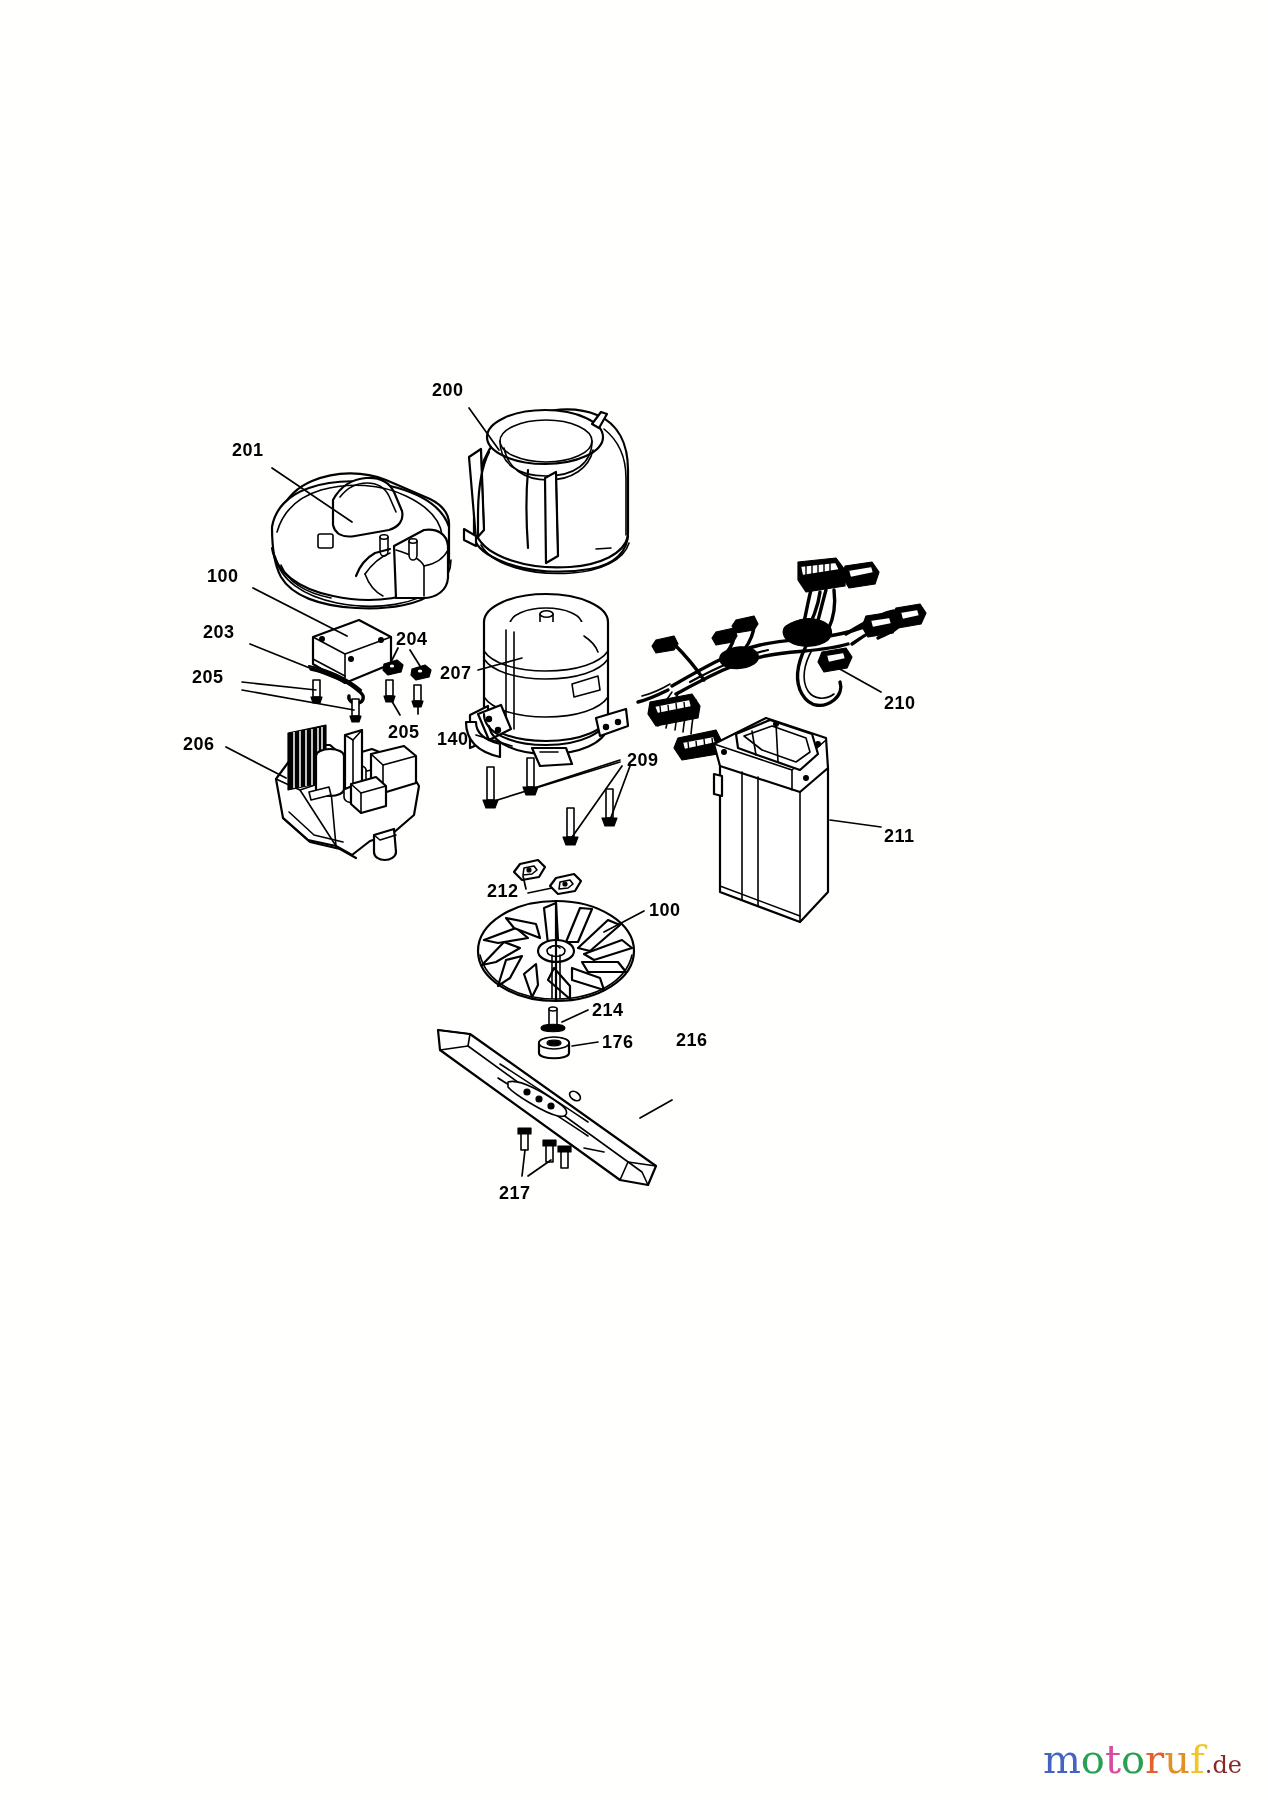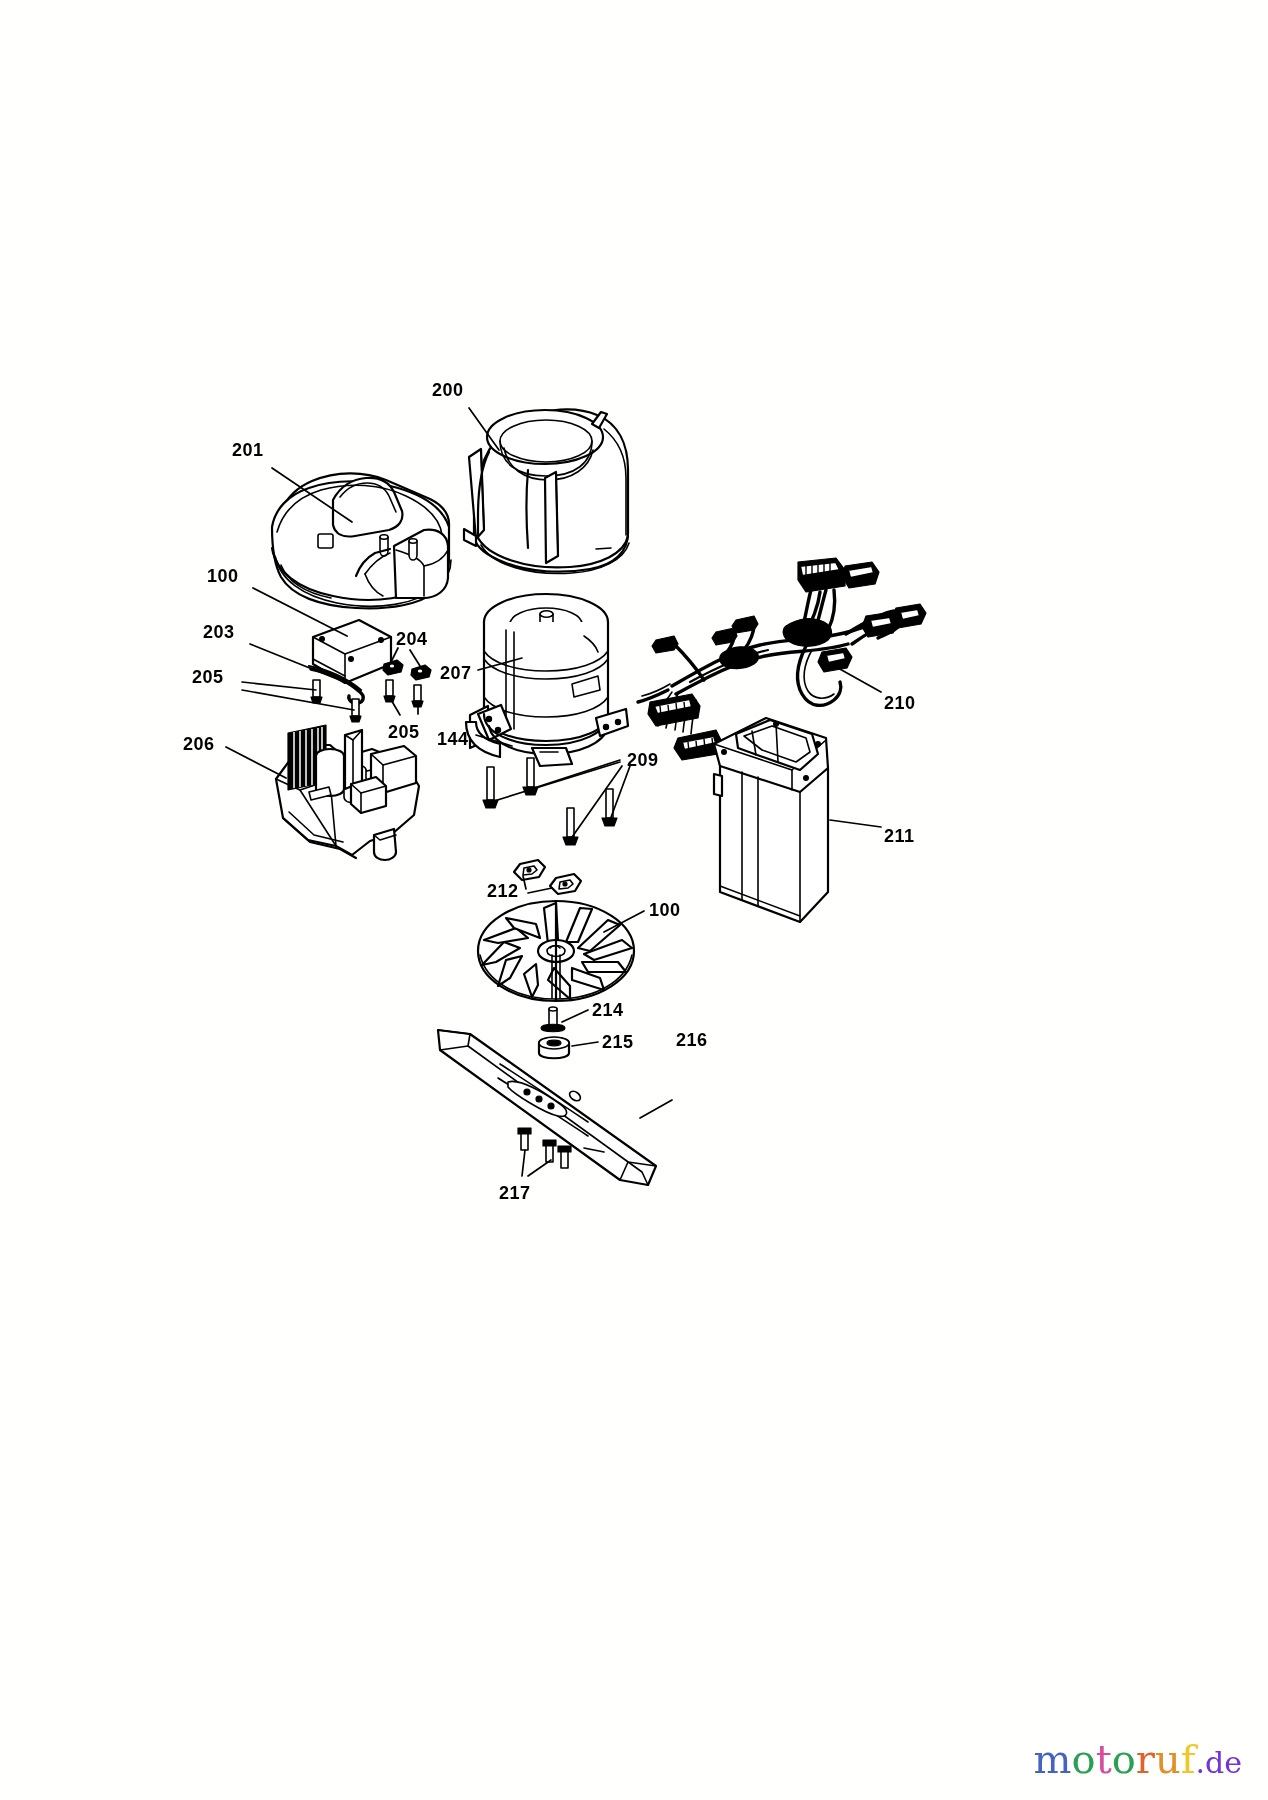--- a/index.html
+++ b/index.html
@@ -24,21 +24,21 @@
   .wm{
     position:absolute;
     right:26px;bottom:18px;
     font-family:"DejaVu Serif", serif;
     font-size:40px;
     letter-spacing:0px;
     white-space:nowrap;
     opacity:.95;
   }
   .wm span{display:inline-block;}
-  .wm .suffix{font-size:30px;color:#6d28d9;vertical-align:baseline;}
+  .wm .suffix{font-size:24px;color:#7f1d1d;vertical-align:baseline;}
 </style>
 </head>
 <body>
 
 <div id="sheet">
 
   <svg class="diagram" viewBox="0 0 1268 1800" xmlns="http://www.w3.org/2000/svg">
     <defs>
       <style>
         .ln{fill:none;stroke:#000;stroke-width:2.2;stroke-linecap:round;stroke-linejoin:round;}
@@ -509,28 +509,28 @@
 
   <div class="callout" style="left:432px;top:381px;">200</div>
   <div class="callout" style="left:232px;top:441px;text-align:center;">201</div>
   <div class="callout" style="left:207px;top:567px;">100</div>
   <div class="callout" style="left:203px;top:623px;">203</div>
   <div class="callout" style="left:192px;top:668px;">205</div>
   <div class="callout" style="left:396px;top:630px;">204</div>
   <div class="callout" style="left:440px;top:664px;">207</div>
   <div class="callout" style="left:388px;top:723px;">205</div>
   <div class="callout" style="left:183px;top:735px;">206</div>
-  <div class="callout" style="left:437px;top:730px;">144</div>
+  <div class="callout" style="left:437px;top:730px;">140</div>
   <div class="callout" style="left:627px;top:751px;">209</div>
   <div class="callout" style="left:884px;top:694px;">210</div>
   <div class="callout" style="left:884px;top:827px;">211</div>
   <div class="callout" style="left:487px;top:882px;">212</div>
   <div class="callout" style="left:649px;top:901px;">100</div>
   <div class="callout" style="left:592px;top:1001px;">214</div>
-  <div class="callout" style="left:602px;top:1033px;">215</div>
+  <div class="callout" style="left:602px;top:1033px;">176</div>
   <div class="callout" style="left:676px;top:1031px;">216</div>
   <div class="callout" style="left:499px;top:1184px;">217</div>
 
   <div class="wm">
     <span style="color:#3a5bbf">m</span><span style="color:#1f9b4b">o</span><span style="color:#d6439a">t</span><span style="color:#1f9b4b">o</span><span style="color:#e2591f">r</span><span style="color:#e08a1e">u</span><span style="color:#efc520">f</span><span class="suffix">.de</span>
   </div>
 
 </div>
 
 </body></html>

